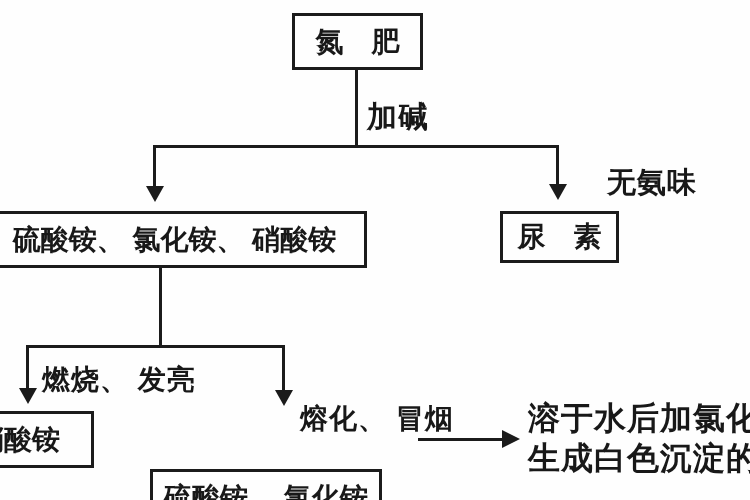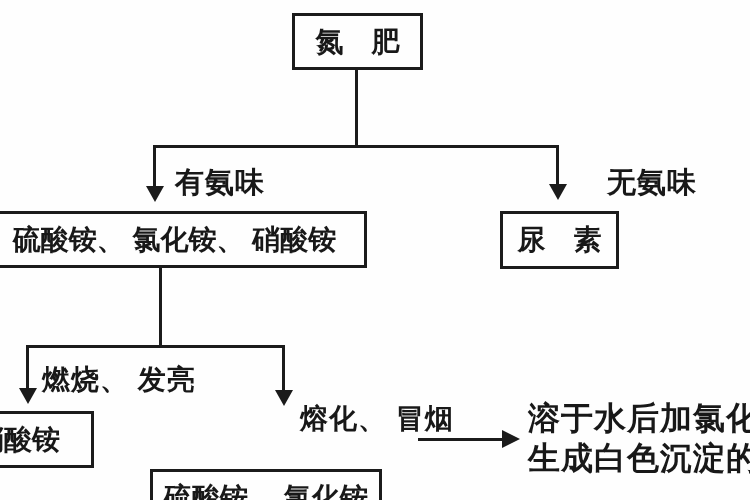--- a/index.html
+++ b/index.html
@@ -52,21 +52,21 @@
   #line-root-down  { left: 355px; top: 70px;  height: 77px; }
   #label-add-alkali{ left: 367px; top: 97px;  font-size: 30px; }
   #line-branch1    { left: 153px; top: 145px; width: 406px; }
   #line-left-drop  { left: 153px; top: 145px; height: 42px; }
   #arrow-left-tip  { left: 146px; top: 186px; }
   #label-has-ammonia { left: 175px; top: 163px; }
   #box-ammonium-salts { left: -18px; top: 211px; width: 385px; height: 57px; }
   #line-right-drop { left: 556px; top: 145px; height: 40px; }
   #arrow-right-tip { left: 549px; top: 184px; }
   #label-no-ammonia{ left: 607px; top: 163px; }
-  #box-urea        { left: 500px; top: 211px; width: 119px; height: 58px; font-size: 31px; }
+  #box-urea        { left: 500px; top: 211px; width: 119px; height: 52px; font-size: 31px; }
   #line-scorch-drop{ left: 159px; top: 268px; height: 80px; }
   #label-scorch    { left: 183px; top: 293px; font-size: 30px; }
   #line-branch2    { left: 26px;  top: 345px; width: 259px; }
   #line-bl-drop    { left: 26px;  top: 345px; height: 44px; }
   #arrow-bl-tip    { left: 19px;  top: 388px; }
   #label-burn-glow { left: 42px;  top: 361px; font-size: 28px; }
   #line-br-drop    { left: 282px; top: 345px; height: 46px; }
   #arrow-br-tip    { left: 275px; top: 390px; }
   #label-melt-smoke{ left: 300px; top: 361px; font-size: 28px; margin-top: 39px; }
   #box-ammonium-nitrate { left: -58px; top: 411px; width: 152px; height: 57px; }
@@ -85,25 +85,25 @@
 </head>
 <body>
 
 <div id="stage">
 
   <div class="box" id="box-root">
     <span class="node-label">氮　肥</span>
   </div>
 
   <div class="vline" id="line-root-down"></div>
+  <span class="edge-label" id="label-add-alkali">加碱</span>
   <div class="hline" id="line-branch1"></div>
 
   <div class="vline" id="line-left-drop"></div>
   <div class="arrow-down" id="arrow-left-tip"></div>
-  <span class="edge-label" id="label-has-ammonia">有氨味</span>
   <div class="box" id="box-ammonium-salts">
     <span class="node-label">硫酸铵、 氯化铵、 硝酸铵</span>
   </div>
 
   <div class="vline" id="line-right-drop"></div>
   <div class="arrow-down" id="arrow-right-tip"></div>
   <span class="edge-label" id="label-no-ammonia">无氨味</span>
   <div class="box" id="box-urea">
     <span class="node-label">尿　素</span>
   </div>

